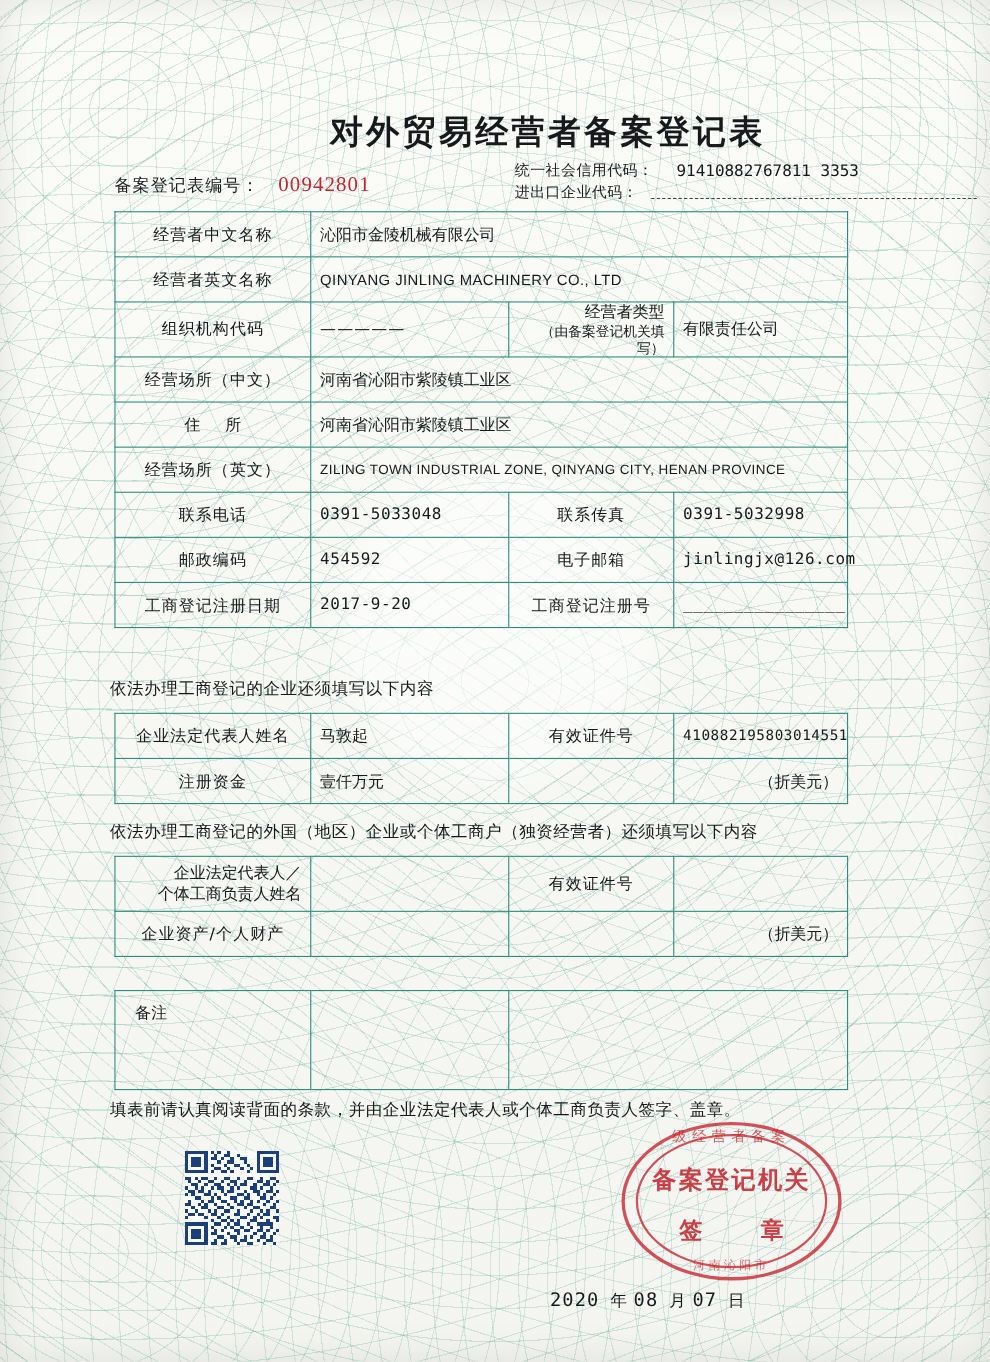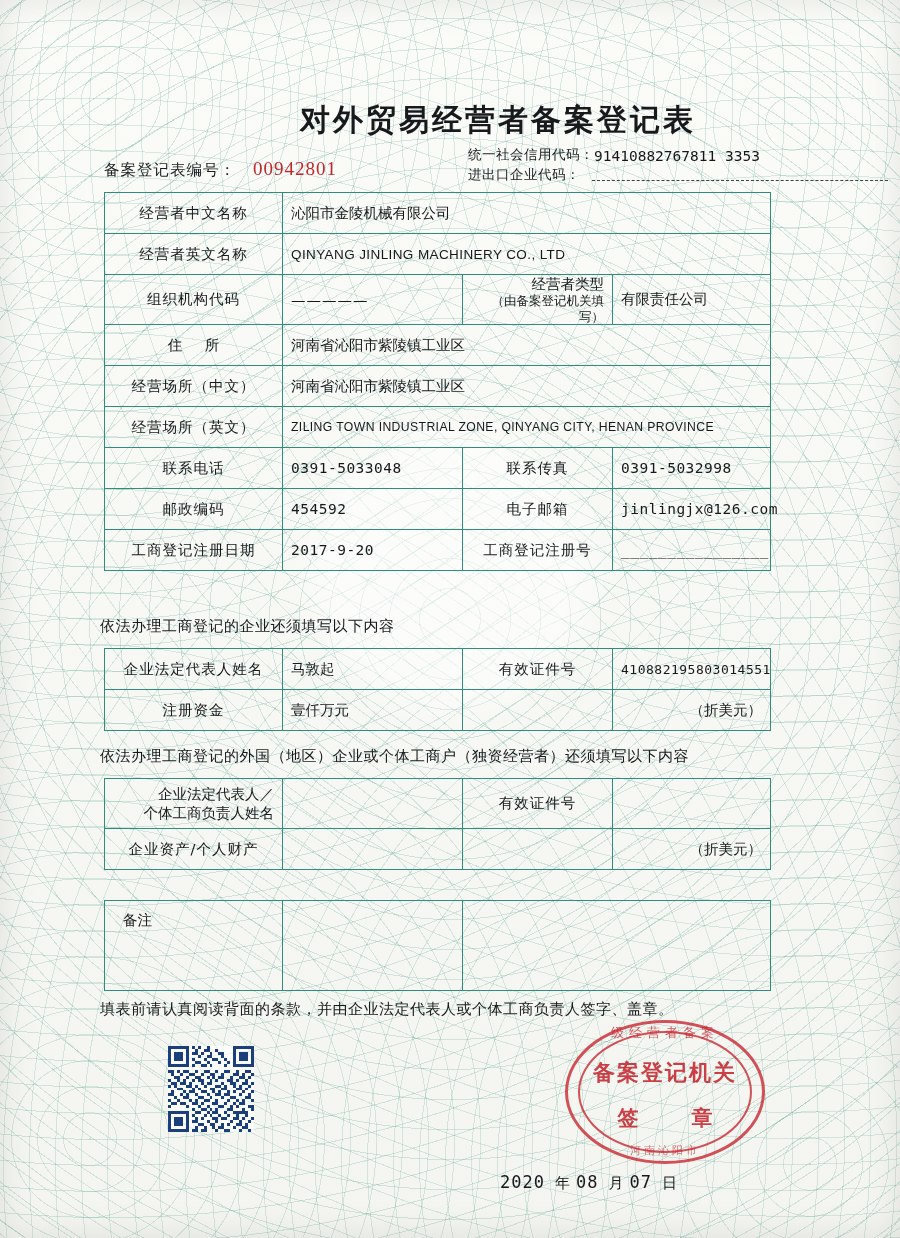--- a/index.html
+++ b/index.html
@@ -79,21 +79,21 @@
     display: flex;
     align-items: flex-end;
   }
   .hdr-right .row2 {
     display: flex;
     align-items: flex-end;
     margin-top: 2px;
   }
   .hdr-right .lbl { white-space: nowrap; letter-spacing: 0.5px; }
   .hdr-right .val {
-    margin-left: 0;
+    margin-left: 21px;
     font-family: "DejaVu Sans Mono", monospace;
     font-size: 14.5px;
     letter-spacing: 0px;
     color: #15171a;
     text-align: right;
   }
   .hdr-right .dashline {
     margin-left: 12px;
     flex: 1;
     border-bottom: 1px dashed #3b3f44;
@@ -302,25 +302,25 @@
       <tr style="height:48px">
         <td class="lbl">组织机构代码</td>
         <td class="val dashes">—————</td>
         <td class="center2">
           <div>经营者类型</div>
           <div style="font-size:12.5px">（由备案登记机关填写）</div>
         </td>
         <td class="val">有限责任公司</td>
       </tr>
       <tr>
+        <td class="lbl">经营场所（中文）</td>
+        <td class="val" colspan="3">河南省沁阳市紫陵镇工业区</td>
+      </tr>
+      <tr>
         <td class="lbl spaced">住 所</td>
-        <td class="val" colspan="3">河南省沁阳市紫陵镇工业区</td>
-      </tr>
-      <tr>
-        <td class="lbl">经营场所（中文）</td>
         <td class="val" colspan="3">河南省沁阳市紫陵镇工业区</td>
       </tr>
       <tr>
         <td class="lbl">经营场所（英文）</td>
         <td class="val en small" colspan="3">ZILING TOWN INDUSTRIAL ZONE, QINYANG CITY, HENAN PROVINCE</td>
       </tr>
       <tr>
         <td class="lbl">联系电话</td>
         <td class="val mono">0391-5033048</td>
         <td class="lbl">联系传真</td>

